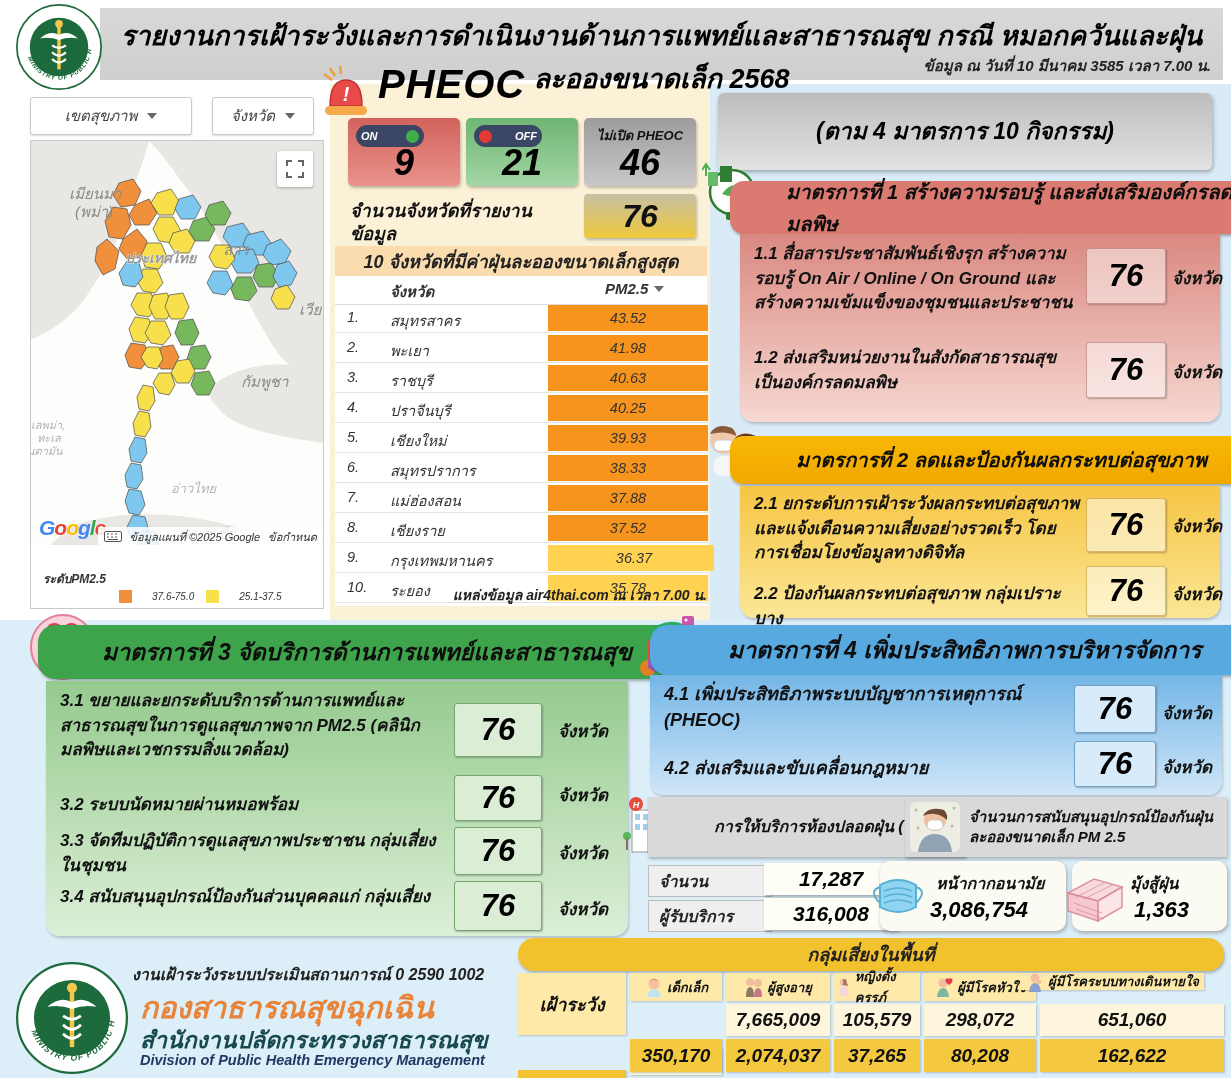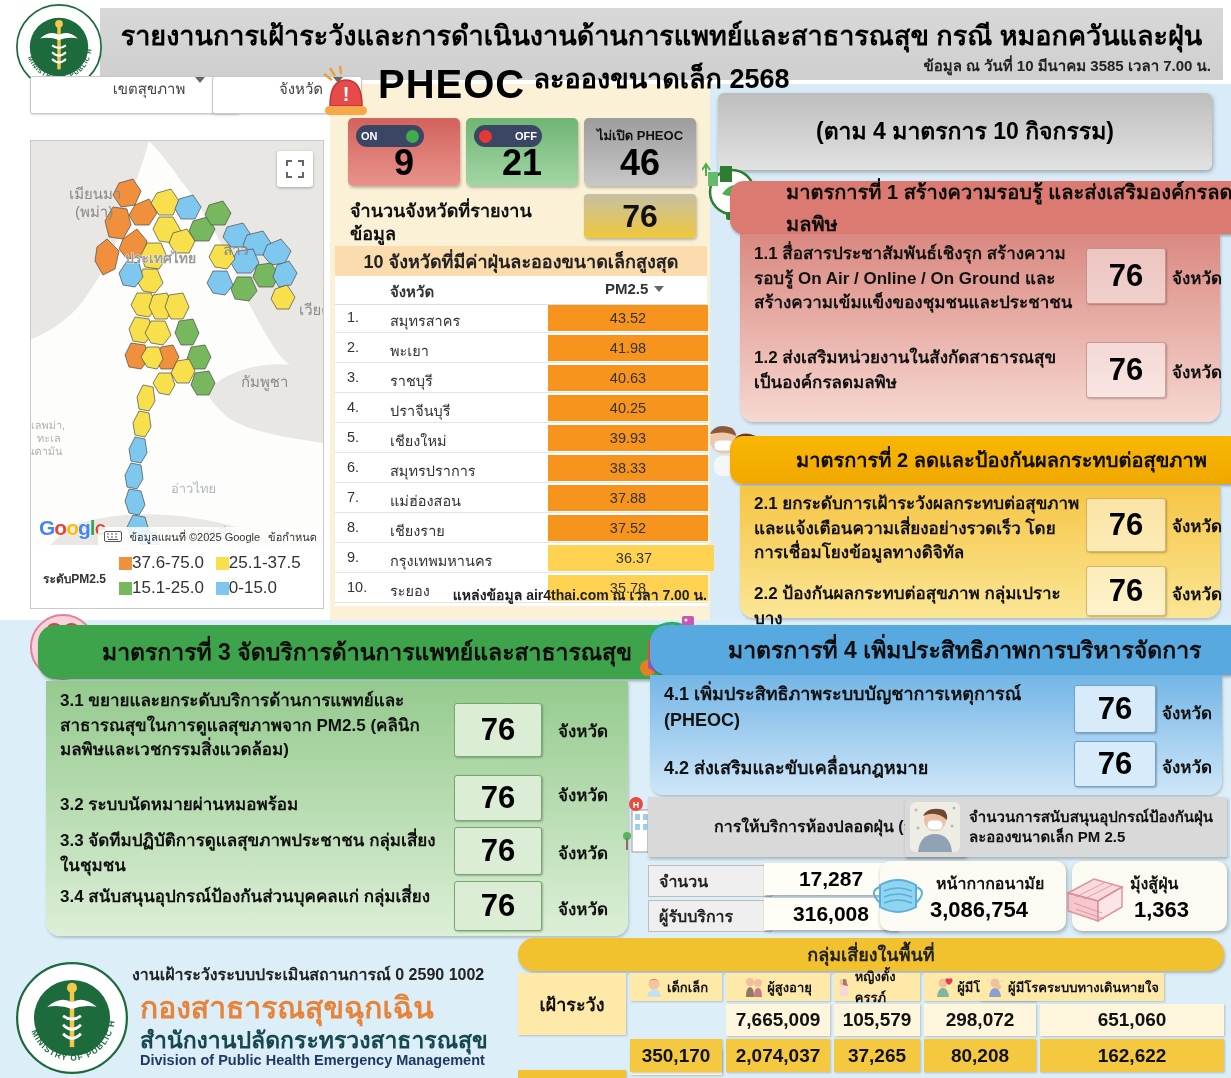--- a/index.html
+++ b/index.html
@@ -1,45 +1,45 @@
 <!DOCTYPE html>
 <html><head>
 <meta charset="utf-8">
 <style>
   html,body{margin:0;padding:0;background:#fff;}
   #app{position:relative;width:1231px;height:1078px;overflow:hidden;
-       font-family:"Liberation Sans","DejaVu Sans",sans-serif;color:#111;}
+       font-family:"Liberation Sans","DejaVu Sans",sans-serif;color:#111;font-style:italic;}
   .abs{position:absolute;}
   
   .header-bar{left:100px;top:8px;width:1123px;height:72px;background:linear-gradient(180deg,#D8D8D8,#CFCFCF);}
   .header-title{left:0;top:6px;width:100%;text-align:center;font-size:27px;font-weight:800;color:#000;}
   .header-sub{right:12px;top:46px;font-size:15px;font-weight:600;color:#222;}
   .moph-logo-top{left:16px;top:4px;width:86px;height:86px;}
   
   .bg-left{left:0;top:84px;width:330px;height:536px;background:#fff;}
   .bg-mid{left:330px;top:84px;width:380px;height:536px;background:#FBF1D6;}
   .bg-right{left:710px;top:84px;width:521px;height:536px;background:#D9EBF7;}
   .bg-bottom{left:0;top:620px;width:1231px;height:458px;background:#DCEEF8;}
   
-  .dd{top:76px;height:36px;background:#fff;border:1px solid #c9c9c9;border-radius:3px;
-      display:flex;justify-content:center;gap:10px;font-size:15px;color:#444;
-      box-shadow:0 1px 2px rgba(0,0,0,.15);padding-left:48px;}
+  .dd{top:97px;height:36px;background:#fff;border:1px solid #c9c9c9;border-radius:3px;
+      display:flex;align-items:center;justify-content:center;gap:10px;font-size:15px;color:#444;
+      box-shadow:0 1px 2px rgba(0,0,0,.15);}
   .dd1{left:30px;width:160px;}
   .dd2{left:212px;width:100px;}
   .caret{width:0;height:0;border-left:5px solid transparent;border-right:5px solid transparent;border-top:6px solid #666;}
   
   .map-box{left:30px;top:140px;width:292px;height:405px;border:1px solid #c9c9c9;background:#fff;overflow:hidden;}
   .fs-btn{right:10px;top:10px;width:36px;height:36px;background:#fff;border-radius:3px;box-shadow:0 1px 3px rgba(0,0,0,.3);display:flex;align-items:center;justify-content:center;}
   .glogo{left:8px;bottom:6px;font-size:21px;font-weight:700;letter-spacing:-1px;text-shadow:0 0 2px #fff;}
   .attrib{right:0;bottom:0;height:19px;background:rgba(255,255,255,.85);display:flex;align-items:center;gap:8px;
           font-size:11px;color:#333;padding:0 6px;}
   .legend-box{left:30px;top:545px;width:292px;height:63px;background:#fff;border:1px solid #c9c9c9;border-top:none;}
   .legend-title{left:12px;top:24px;font-size:12px;font-weight:700;color:#333;}
   .legend-items{left:88px;top:8px;width:200px;display:flex;flex-wrap:wrap;column-gap:12px;row-gap:5px;}
-  .legend-it{display:flex;align-items:center;gap:0;font-size:17px;color:#333;}
+  .legend-it{display:flex;align-items:center;gap:20px;font-size:10px;color:#333;margin-top:37px;}
   .sw{width:13px;height:13px;display:inline-block;}
   
   .pheoc-title{left:378px;top:62px;font-size:40px;font-weight:800;letter-spacing:1px;color:#000;}
   .card{top:118px;height:68px;border-radius:5px;box-shadow:1px 2px 3px rgba(0,0,0,.25);}
   .card-red{left:348px;width:112px;background:linear-gradient(180deg,#D2625C,#E9938C);}
   .card-green{left:466px;width:112px;background:linear-gradient(180deg,#6FB573,#A3D6A5);}
   .card-gray{left:584px;width:112px;background:linear-gradient(180deg,#9D9D9D,#C8C8C8);}
   .toggle{position:absolute;left:8px;top:7px;width:58px;height:22px;border-radius:11px;background:#3A4664;
           display:flex;align-items:center;justify-content:space-between;padding:0 5px;color:#fff;font-size:11px;font-weight:800;}
   .tdot{width:13px;height:13px;border-radius:50%;}
@@ -558,21 +558,21 @@
       <svg width="20" height="20" viewBox="0 0 20 20">
           <circle cx="9" cy="6" r="4.5" fill="#F0C09E"></circle>
           <path d="M3 20 Q4 11 9 11 Q14 11 15 20 Z" fill="#7FB5A3"></path>
           <path d="M15 2 C13.5 0.5 11 1.5 11.5 4 C12 6 14 7 15 8 C16 7 18 6 18.5 4 C19 1.5 16.5 0.5 15 2 Z" fill="#E53950"></path>
         </svg>
       <span>ผู้มีโรคหัวใจ</span>
     </div>
     <div class="rk-cell rk-s" style="left:924px;top:1004px;width:112px;height:32px">298,072</div>
     <div class="rk-cell rk-p" style="left:924px;top:1039px;width:112px;height:33px">80,208</div>
 
-    <div class="rk-cell rk-h" style="left:980px;top:973px;width:184px;height:28px">
+    <div class="rk-cell rk-h" style="left:1020px;top:973px;width:184px;height:17px">
       <svg width="20" height="20" viewBox="0 0 20 20">
           <circle cx="10" cy="6" r="4.5" fill="#F0C09E"></circle>
           <path d="M4 20 Q5 11 10 11 Q15 11 16 20 Z" fill="#8B9FD1"></path>
           <circle cx="14" cy="10" r="2.2" fill="#F0C09E"></circle>
           <circle cx="17" cy="4" r="1.2" fill="#CFE0F0"></circle>
           <circle cx="3" cy="3" r="1.2" fill="#CFE0F0"></circle>
         </svg>
       <span>ผู้มีโรคระบบทางเดินหายใจ</span>
     </div>
     <div class="rk-cell rk-s" style="left:1040px;top:1004px;width:184px;height:32px">651,060</div>

